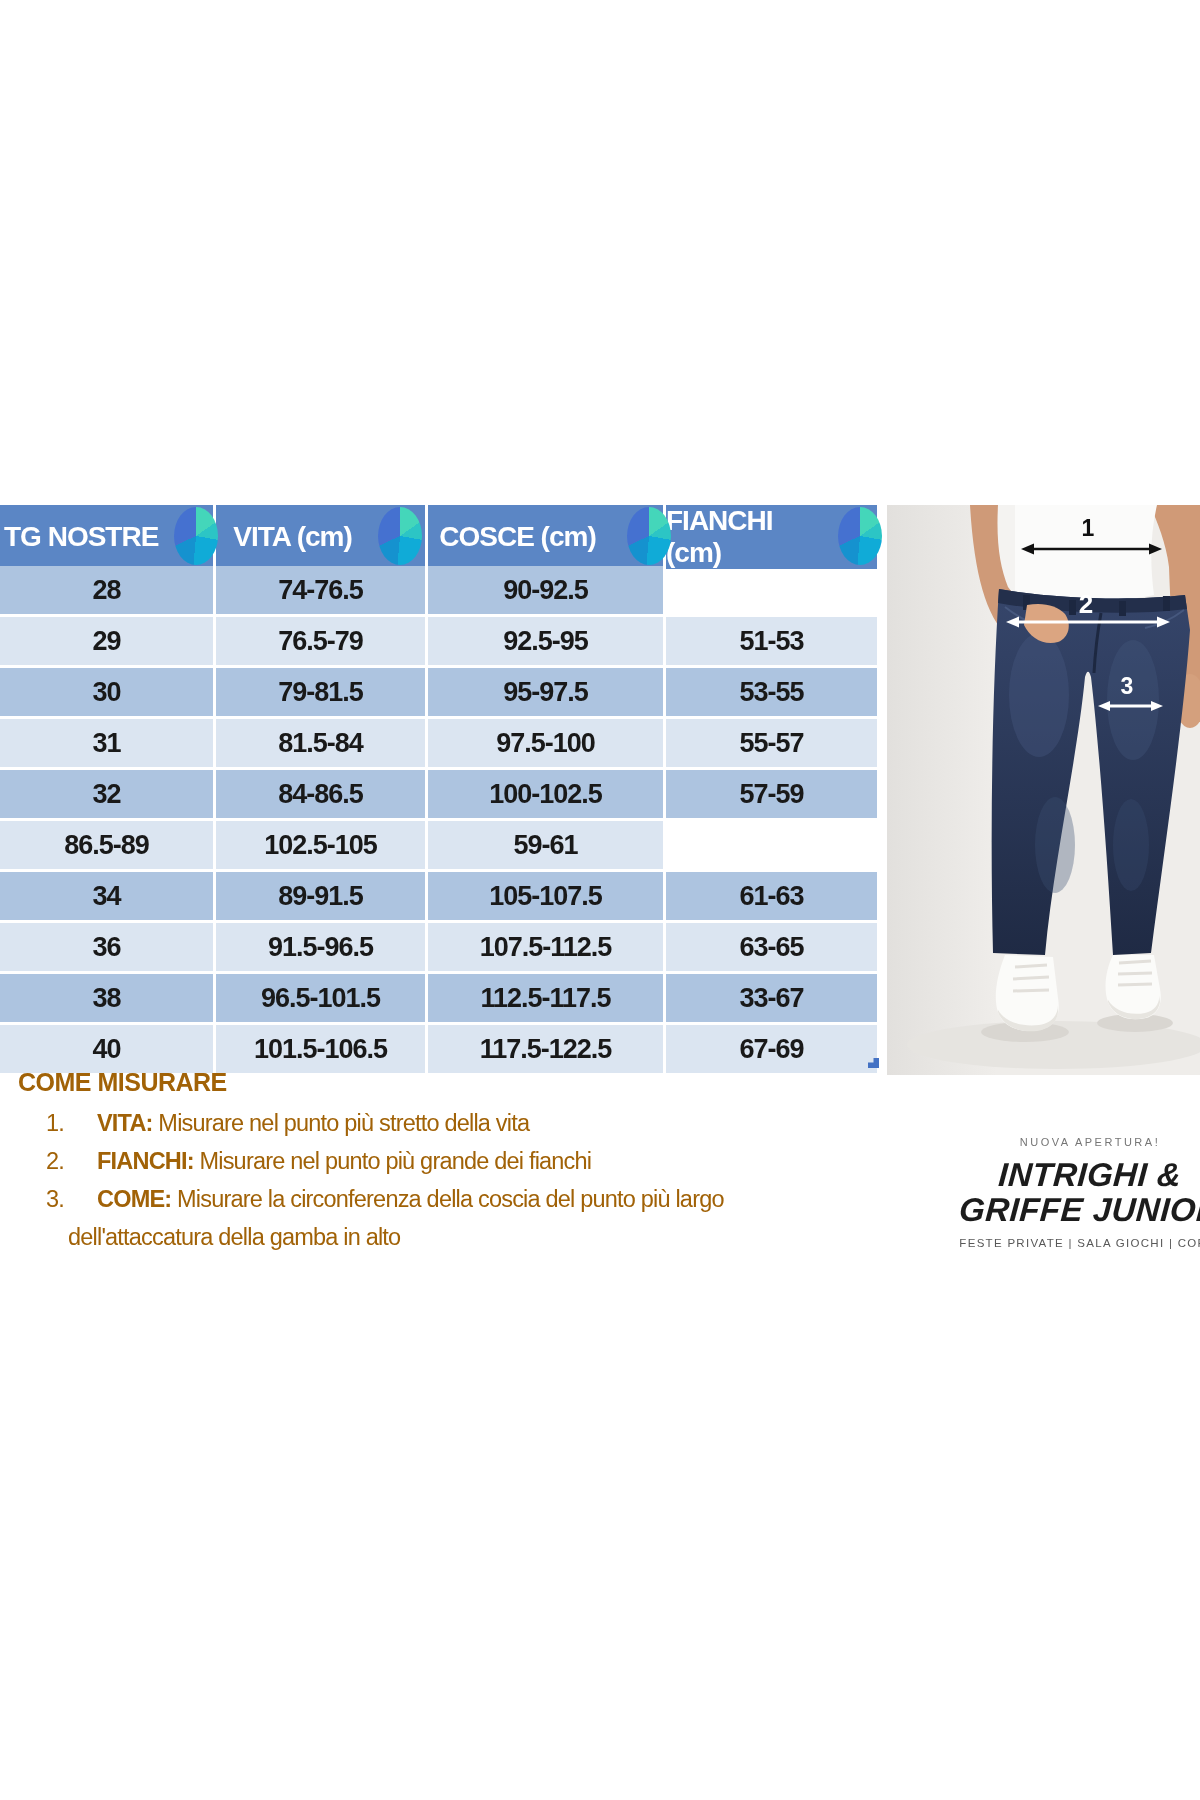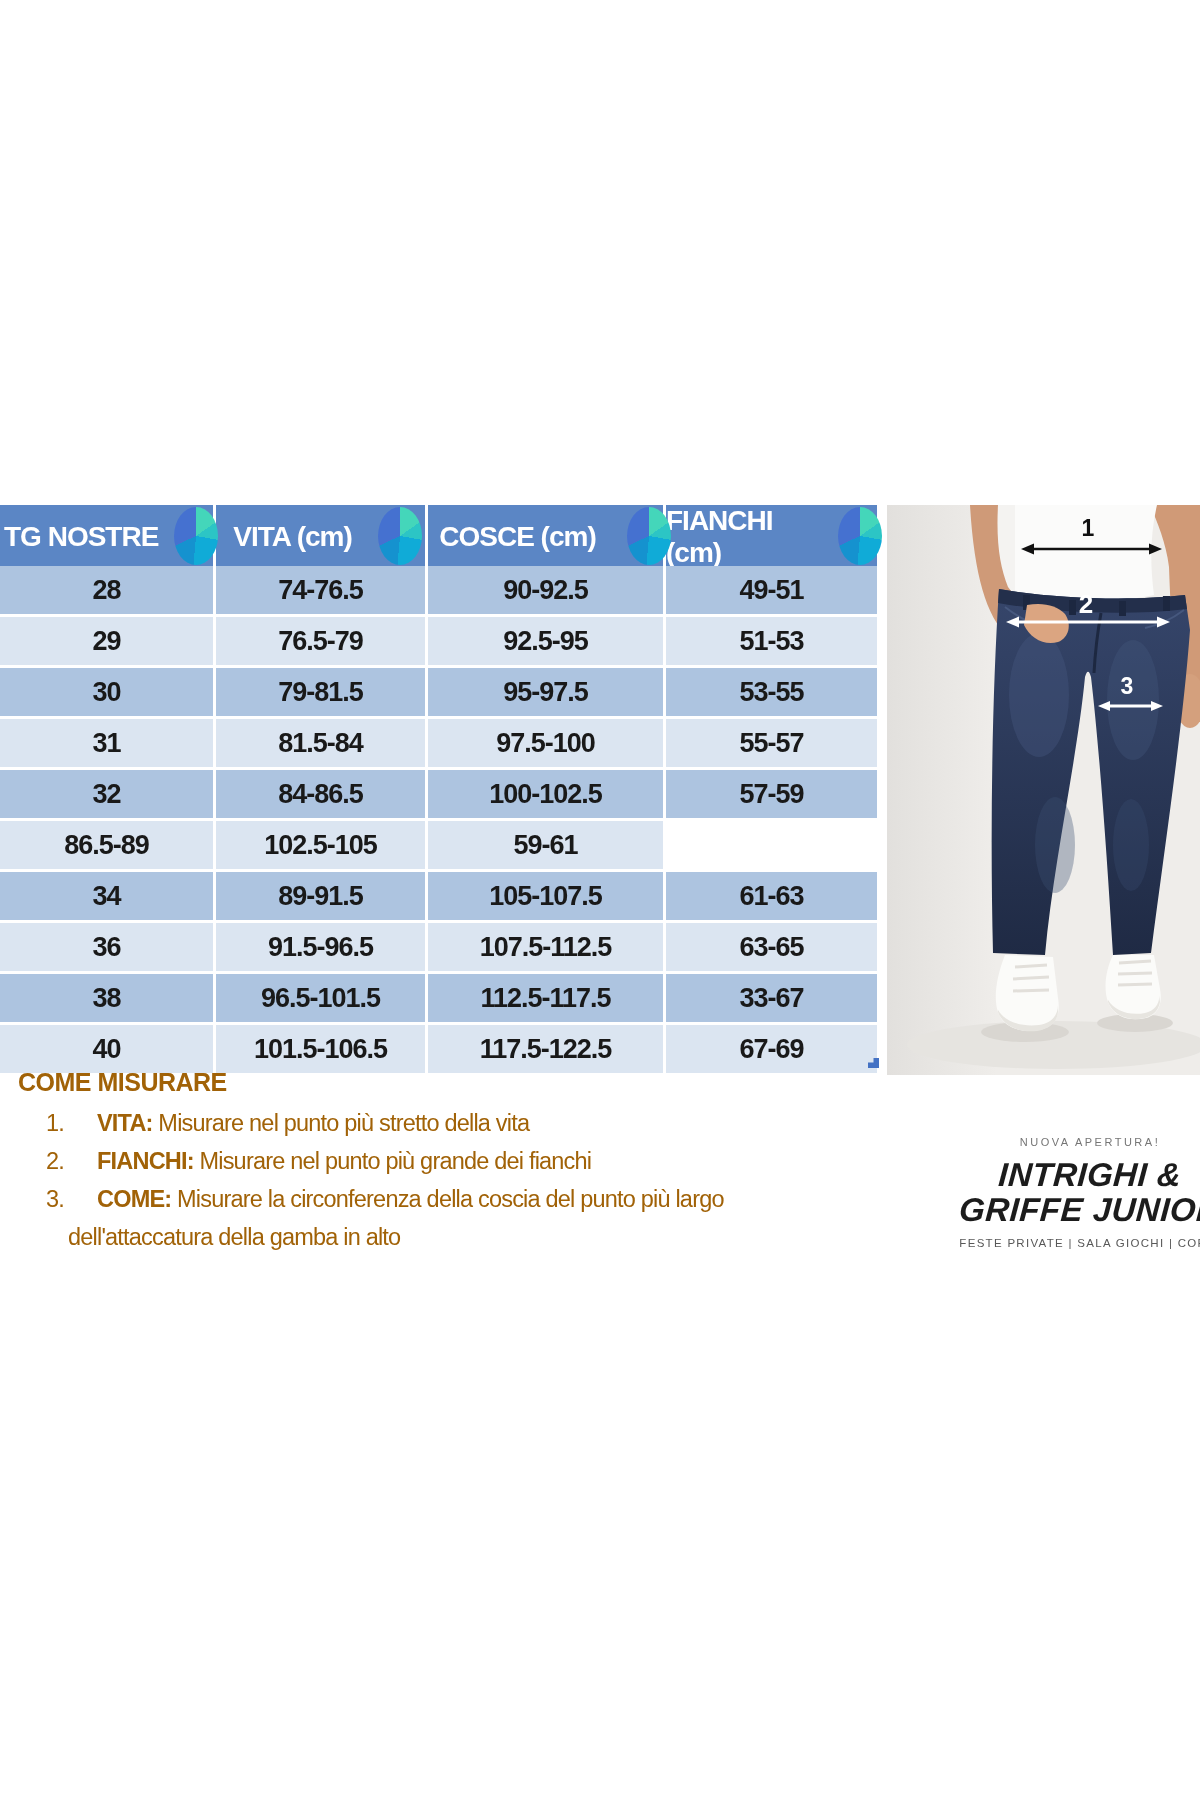--- a/index.html
+++ b/index.html
@@ -58,21 +58,20 @@
       <div class="trow thead">
         <div class="cell hcell first">TG NOSTRE</div>
         <div class="cell hcell">VITA (cm)</div>
         <div class="cell hcell">COSCE (cm)</div>
         <div class="cell hcell">FIANCHI (cm)</div>
       </div>
       <div class="trow odd">
         <div class="cell">28</div>
         <div class="cell">74-76.5</div>
         <div class="cell">90-92.5</div>
-        <div class="cell">49-51</div>
       </div>
       <div class="trow even">
         <div class="cell">29</div>
         <div class="cell">76.5-79</div>
         <div class="cell">92.5-95</div>
         <div class="cell">51-53</div>
       </div>
       <div class="trow odd">
         <div class="cell">30</div>
         <div class="cell">79-81.5</div>

